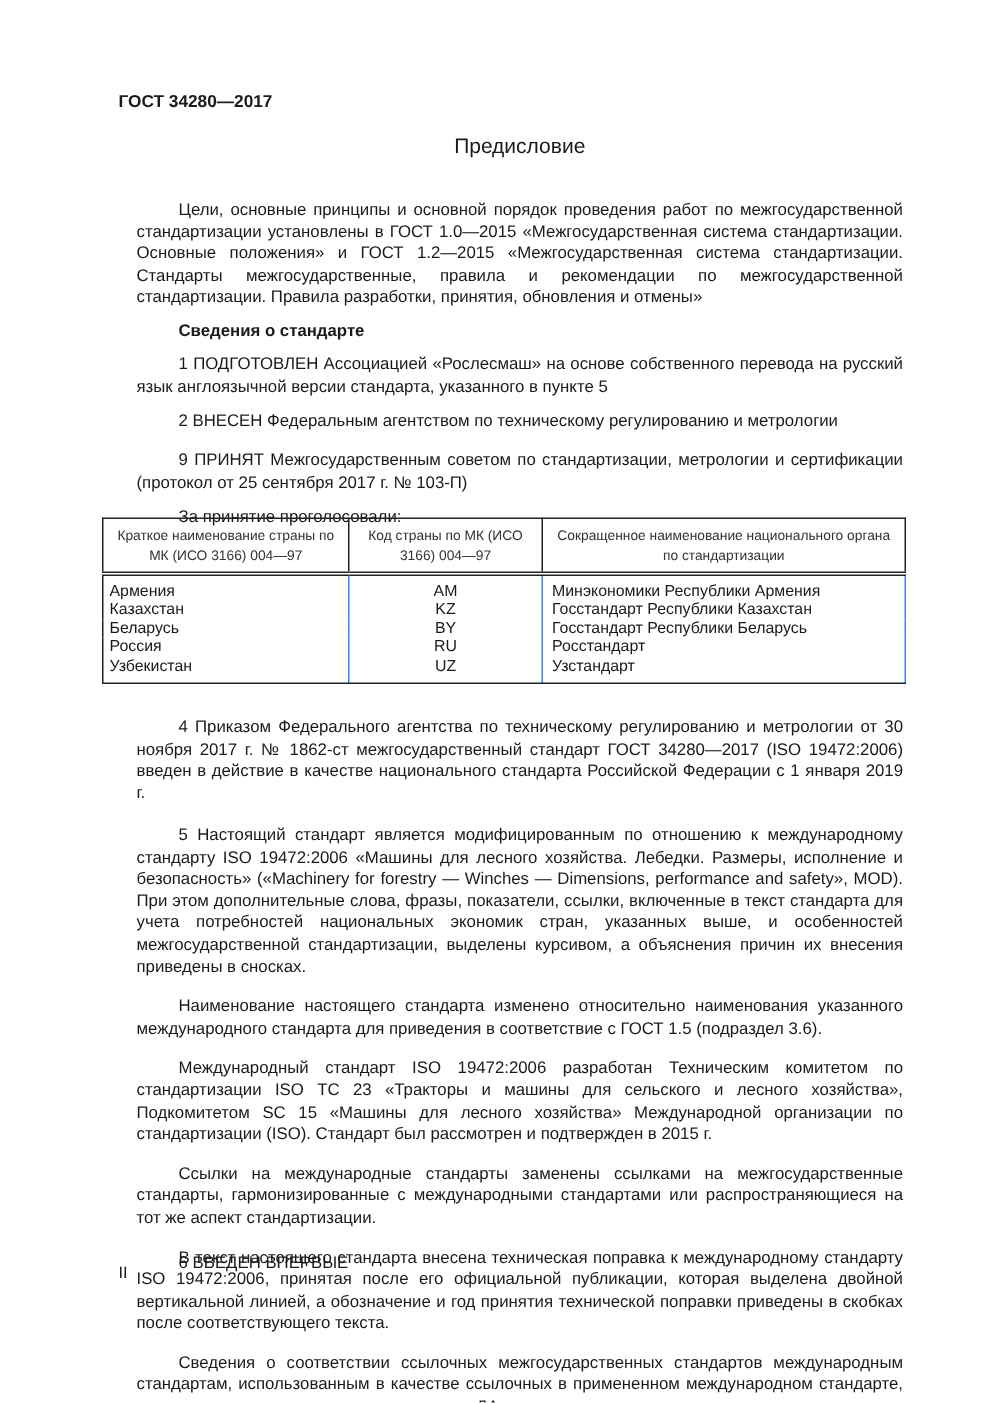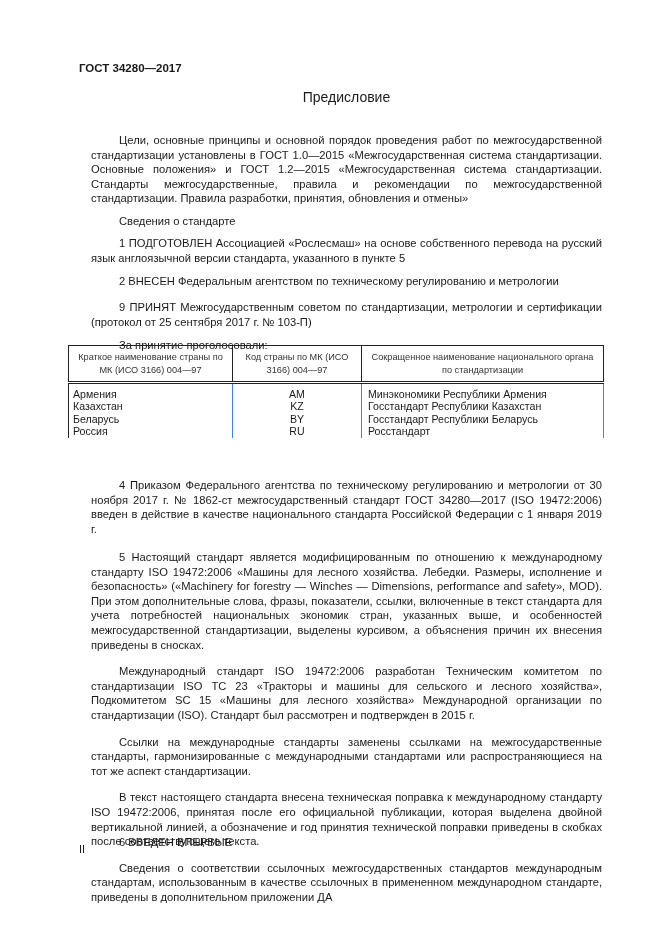--- a/index.html
+++ b/index.html
@@ -2,21 +2,21 @@
 <html><head>
 <meta charset="utf-8">
 <style>
   html, body { margin: 0; padding: 0; background: #ffffff; }
   body { width: 661px; height: 935px; position: relative; overflow: hidden;
          font-family: "Liberation Sans", sans-serif; color: #1a1a1a; font-size: 11.2px; line-height: 14.6px; }
   .hdr { position: absolute; left: 79px; top: 61px; font-weight: bold; font-size: 11.5px; }
   .title { position: absolute; left: 79px; width: 535px; top: 90px; text-align: center; font-weight: normal; font-size: 14px; }
   .p { text-align: justify; text-indent: 28px; margin: 12px; }
   .blk { position: absolute; left: 79px; width: 535px; }
-  .bold { font-weight: normal; }
+  .bold { font-weight: bold; }
   table.vote { position: absolute; left: 68px; top: 345px; width: 536px; border-collapse: collapse; font-size: 10.6px; line-height: 12.4px; }
   table.vote th { font-weight: normal; font-size: 9.2px; color: #333; text-align: center; border: 1px solid #222; border-bottom: 3px double #222; padding: 5px 4px 5px; line-height: 12.5px; }
   table.vote td { border-left: 1px solid #222; border-right: 1px solid #3b82f6; vertical-align: top; padding: 0 4px; }
   table.vote tr.last td { border-bottom: 1px solid #222; padding-bottom: 5px; }
   table.vote tr.first td { padding-top: 4px; }
   .c1 { width: 155px; text-align: left; }
   .c2 { width: 120px; text-align: center; }
   .c3 { text-align: left; padding-left: 6px !important; }
   .pgnum { position: absolute; left: 79px; top: 842px; font-size: 11px; }
 </style>
@@ -72,29 +72,35 @@
     <tr>
       <td class="c1">Беларусь</td>
       <td class="c2">BY</td>
       <td class="c3">Госстандарт Республики Беларусь</td>
     </tr>
     <tr>
       <td class="c1">Россия</td>
       <td class="c2">RU</td>
       <td class="c3">Росстандарт</td>
     </tr>
+    <tr class="last">
+      <td class="c1">Узбекистан</td>
+      <td class="c2">UZ</td>
+      <td class="c3">Узстандарт</td>
+    </tr>
   </tbody>
 </table>
 
 <div class="blk" style="top:466px">
   <p class="p">4 Приказом Федерального агентства по техническому регулированию и метрологии от 30 ноября 2017 г. № 1862-ст межгосударственный стандарт ГОСТ 34280—2017 (ISO 19472:2006) введен в действие в качестве национального стандарта Российской Федерации с 1 января 2019 г.</p>
 </div>
 
 <div class="blk" style="top:538px">
   <p class="p">5 Настоящий стандарт является модифицированным по отношению к международному стандарту ISO 19472:2006 «Машины для лесного хозяйства. Лебедки. Размеры, исполнение и безопасность» («Machinery for forestry — Winches — Dimensions, performance and safety», MOD). При этом дополнительные слова, фразы, показатели, ссылки, включенные в текст стандарта для учета потребностей национальных экономик стран, указанных выше, и особенностей межгосударственной стандартизации, выделены курсивом, а объяснения причин их внесения приведены в сносках.</p>
+  <p class="p">Наименование настоящего стандарта изменено относительно наименования указанного международного стандарта для приведения в соответствие с ГОСТ 1.5 (подраздел 3.6).</p>
   <p class="p">Международный стандарт ISO 19472:2006 разработан Техническим комитетом по стандартизации ISO ТС 23 «Тракторы и машины для сельского и лесного хозяйства», Подкомитетом SC 15 «Машины для лесного хозяйства» Международной организации по стандартизации (ISO). Стандарт был рассмотрен и подтвержден в 2015 г.</p>
   <p class="p">Ссылки на международные стандарты заменены ссылками на межгосударственные стандарты, гармонизированные с международными стандартами или распространяющиеся на тот же аспект стандартизации.</p>
   <p class="p">В текст настоящего стандарта внесена техническая поправка к международному стандарту ISO 19472:2006, принятая после его официальной публикации, которая выделена двойной вертикальной линией, а обозначение и год принятия технической поправки приведены в скобках после соответствующего текста.</p>
   <p class="p">Сведения о соответствии ссылочных межгосударственных стандартов международным стандартам, использованным в качестве ссылочных в примененном международном стандарте, приведены в дополнительном приложении ДА</p>
 </div>
 
 <div class="blk" style="top:823px">
   <p class="p">6 ВВЕДЕН ВПЕРВЫЕ</p>
 </div>
 

